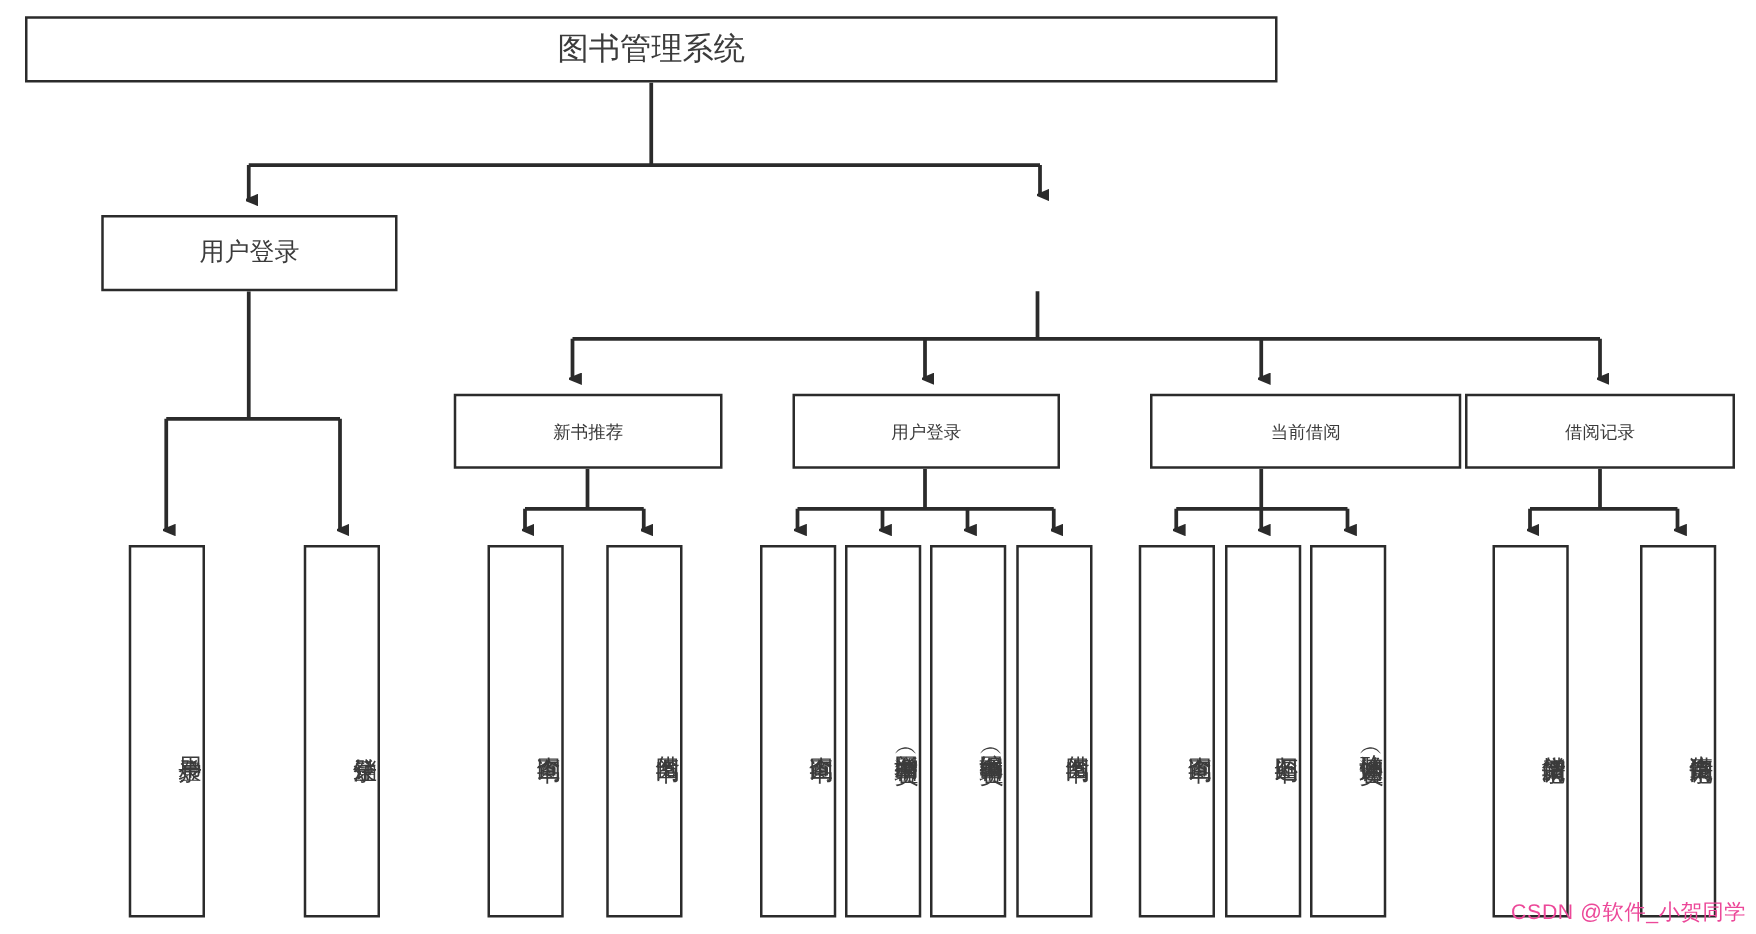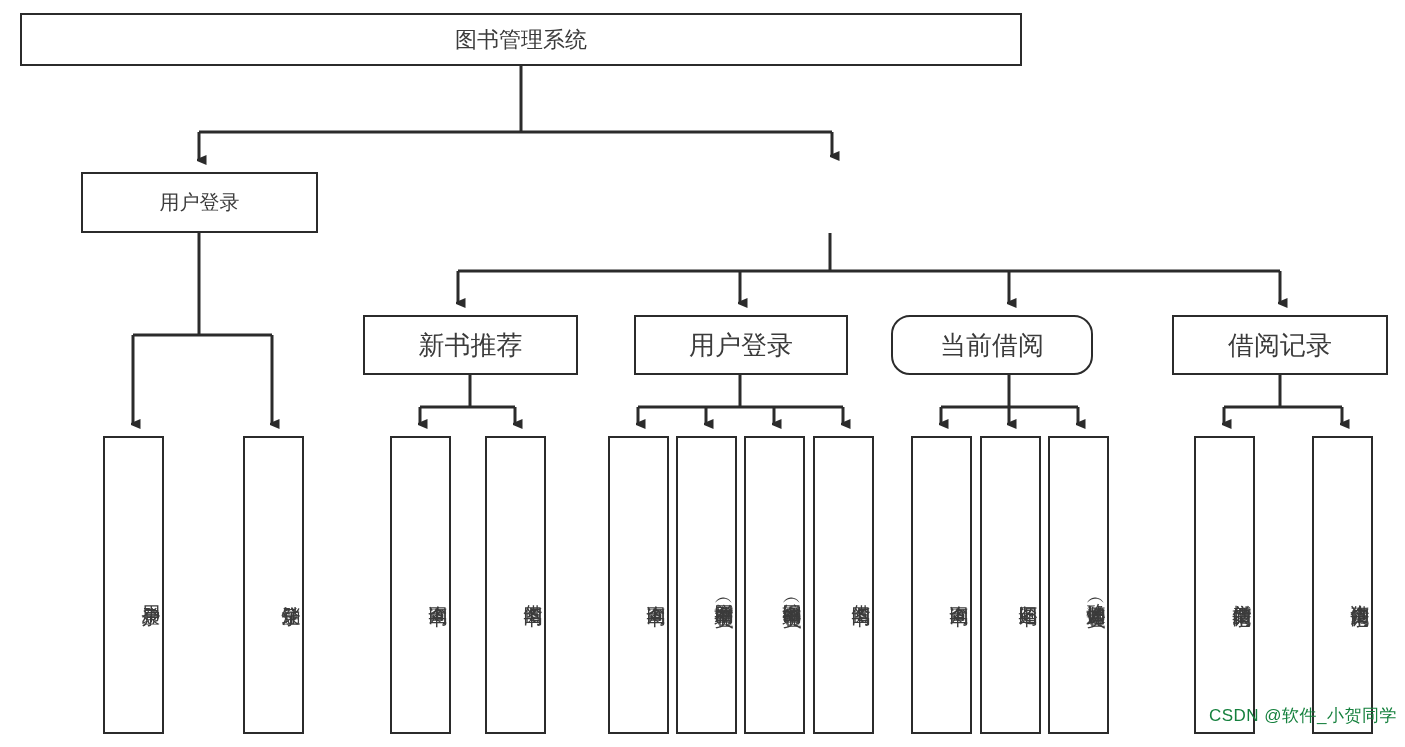--- a/index.html
+++ b/index.html
@@ -23,28 +23,28 @@
     border: 2px solid #2b2b2b;
     background: #ffffff;
     display: flex;
     align-items: center;
     justify-content: center;
     color: #3b3b3b;
     line-height: 1.18;
     text-align: center;
   }
   .node.root {
-    font-size: 22px;
+    font-size: 25px;
     align-items: center;
   }
   .node.lvl1 {
     font-size: 20px;
   }
   .node.lvl2 {
-    font-size: 26px;
+    font-size: 14px;
   }
   .node.leaf {
     font-size: 19px;
     writing-mode: vertical-rl;
     text-orientation: upright;
     letter-spacing: 1px;
     padding-top: 14px;
     align-items: flex-start;
     justify-content: center;
   }
@@ -55,23 +55,23 @@
     position: absolute;
     left: 0;
     top: 0;
     width: 1405px;
     height: 747px;
     pointer-events: none;
   }
   .watermark {
     position: absolute;
     right: 8px;
-    bottom: 20px;
+    bottom: 6px;
     font-size: 17px;
-    color: #15803d;
+    color: #ec4899;
     letter-spacing: 0.5px;
     white-space: nowrap;
   }
 </style>
 </head>
 <body>
 
 <div id="canvas">
 
   <svg class="links" viewBox="0 0 1405 747">
@@ -131,21 +131,21 @@
   <div class="node lvl1" style="left:81px; top:172px; width:237px; height:61px;">
     <span>用户登录</span>
   </div>
 
   <div class="node lvl2" style="left:363px; top:315px; width:215px; height:60px;">
     <span>新书推荐</span>
   </div>
   <div class="node lvl2" style="left:634px; top:315px; width:214px; height:60px;">
     <span>用户登录</span>
   </div>
-  <div class="node lvl2" style="left:891px; top:315px; width:202px; height:60px;border-radius:19px;">
+  <div class="node lvl2" style="left:920px; top:315px; width:249px; height:60px;">
     <span>当前借阅</span>
   </div>
   <div class="node lvl2" style="left:1172px; top:315px; width:216px; height:60px;text-align:center;">
     <span>借阅记录</span>
   </div>
 
   <div class="node leaf" style="left:103px; top:436px; width:61px; height:298px;">
     <span class="leaf-text">用户登录</span>
   </div>
   <div class="node leaf" style="left:243px; top:436px; width:61px; height:298px;">

